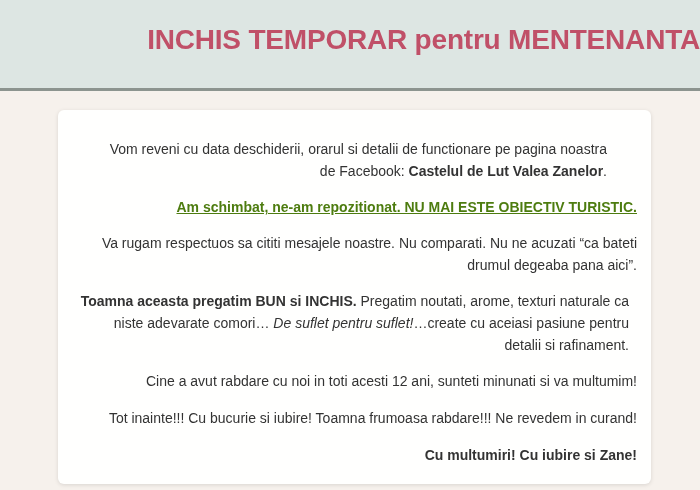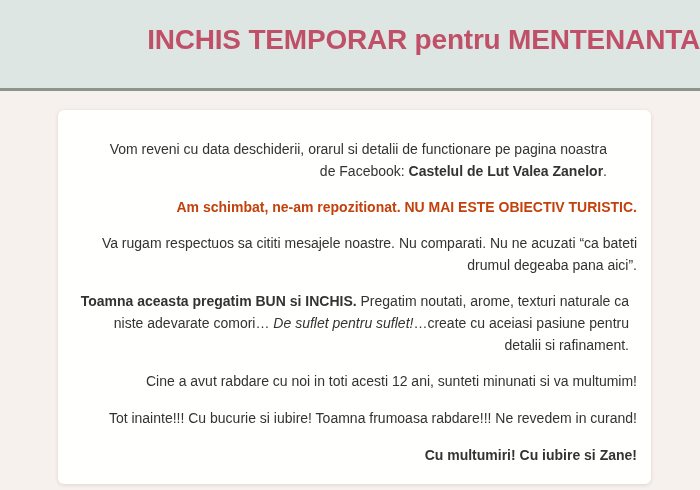--- a/index.html
+++ b/index.html
@@ -44,22 +44,23 @@
       line-height: 22px;
     }
     .card p {
       margin-bottom: 14px;
       text-align: right;
     }
     .card p.tight {
       margin-bottom: 15px;
     }
     .accent {
-      color: #c2410c;
+      color: #4d7c0f;
       font-weight: bold;
+      text-decoration: underline;
     }
     b { font-weight: bold; }
     i { font-style: italic; margin-top: 24px; }
     .p1 { padding: 0 30px; }
     .p3 { padding: 0 0; }
     .p4 { padding: 0 8px; }
   </style>
 </head>
 <body>
 

